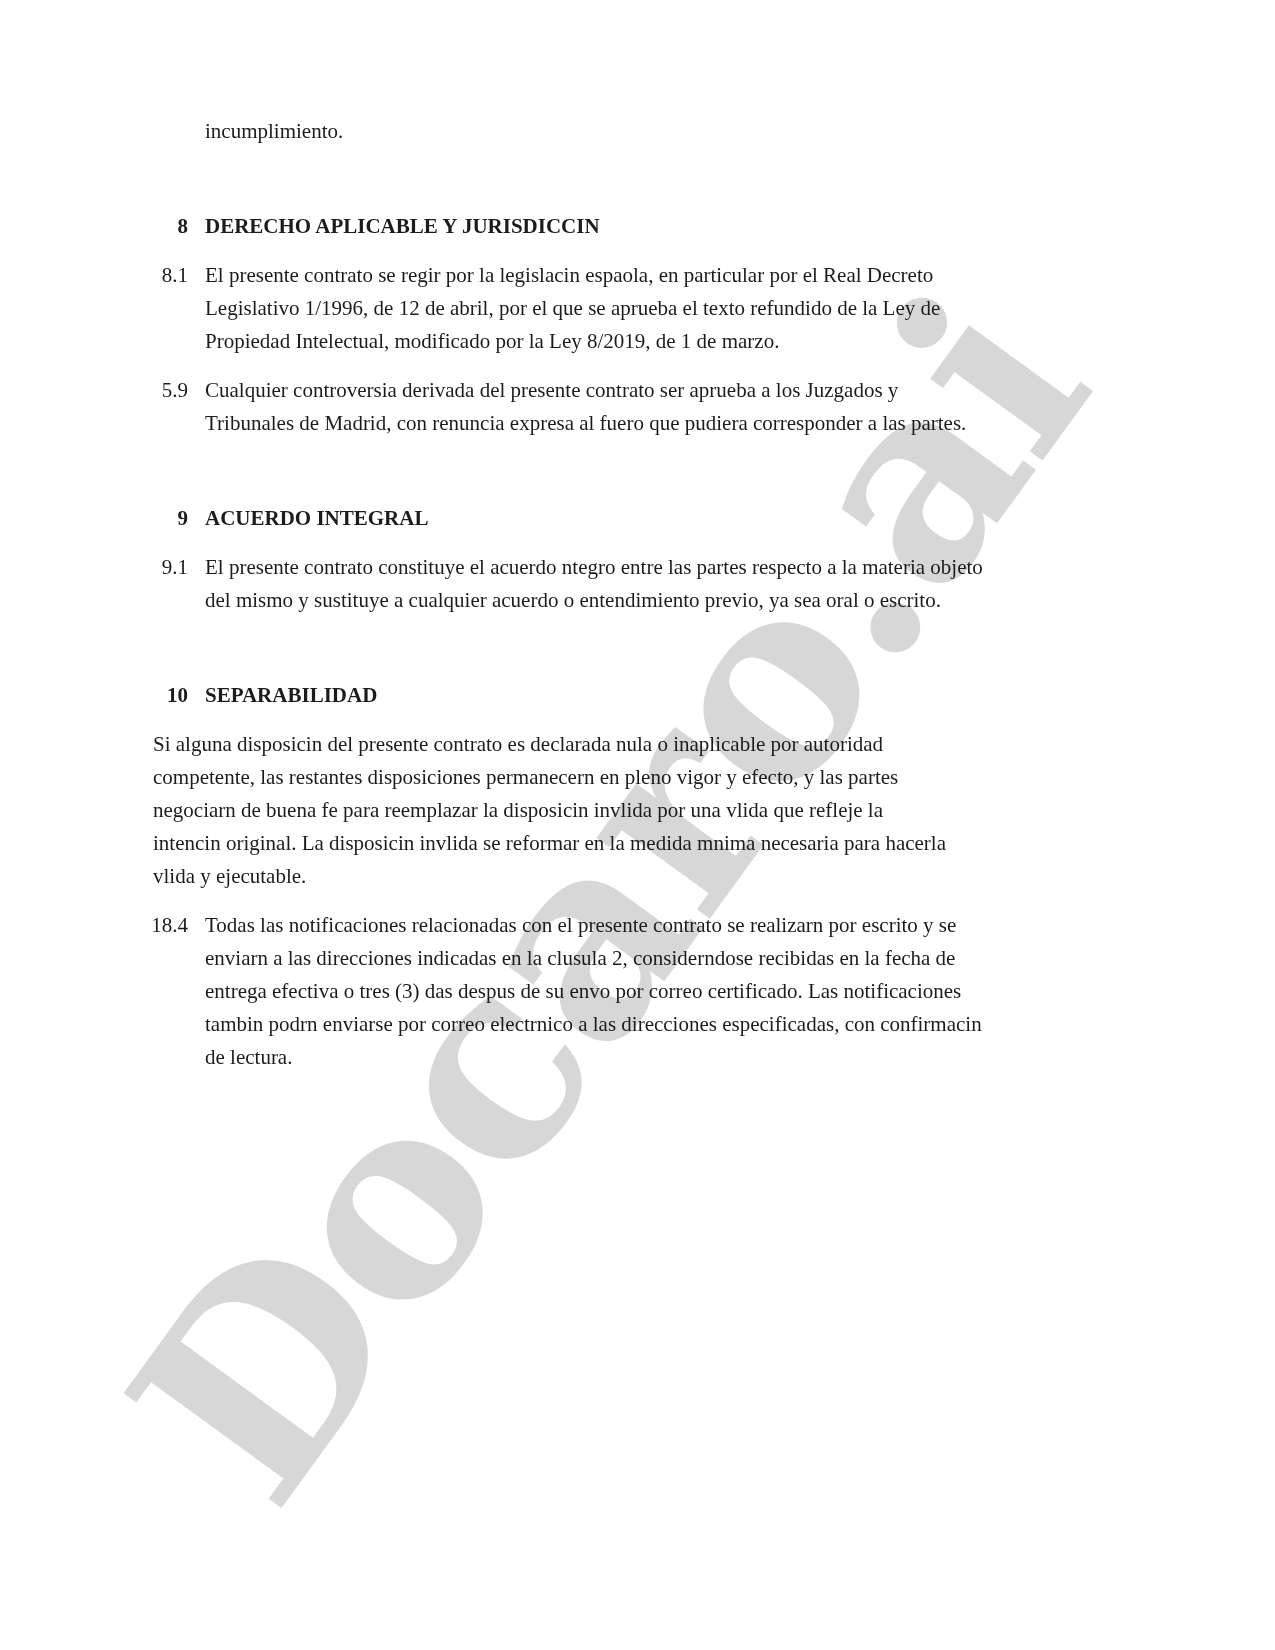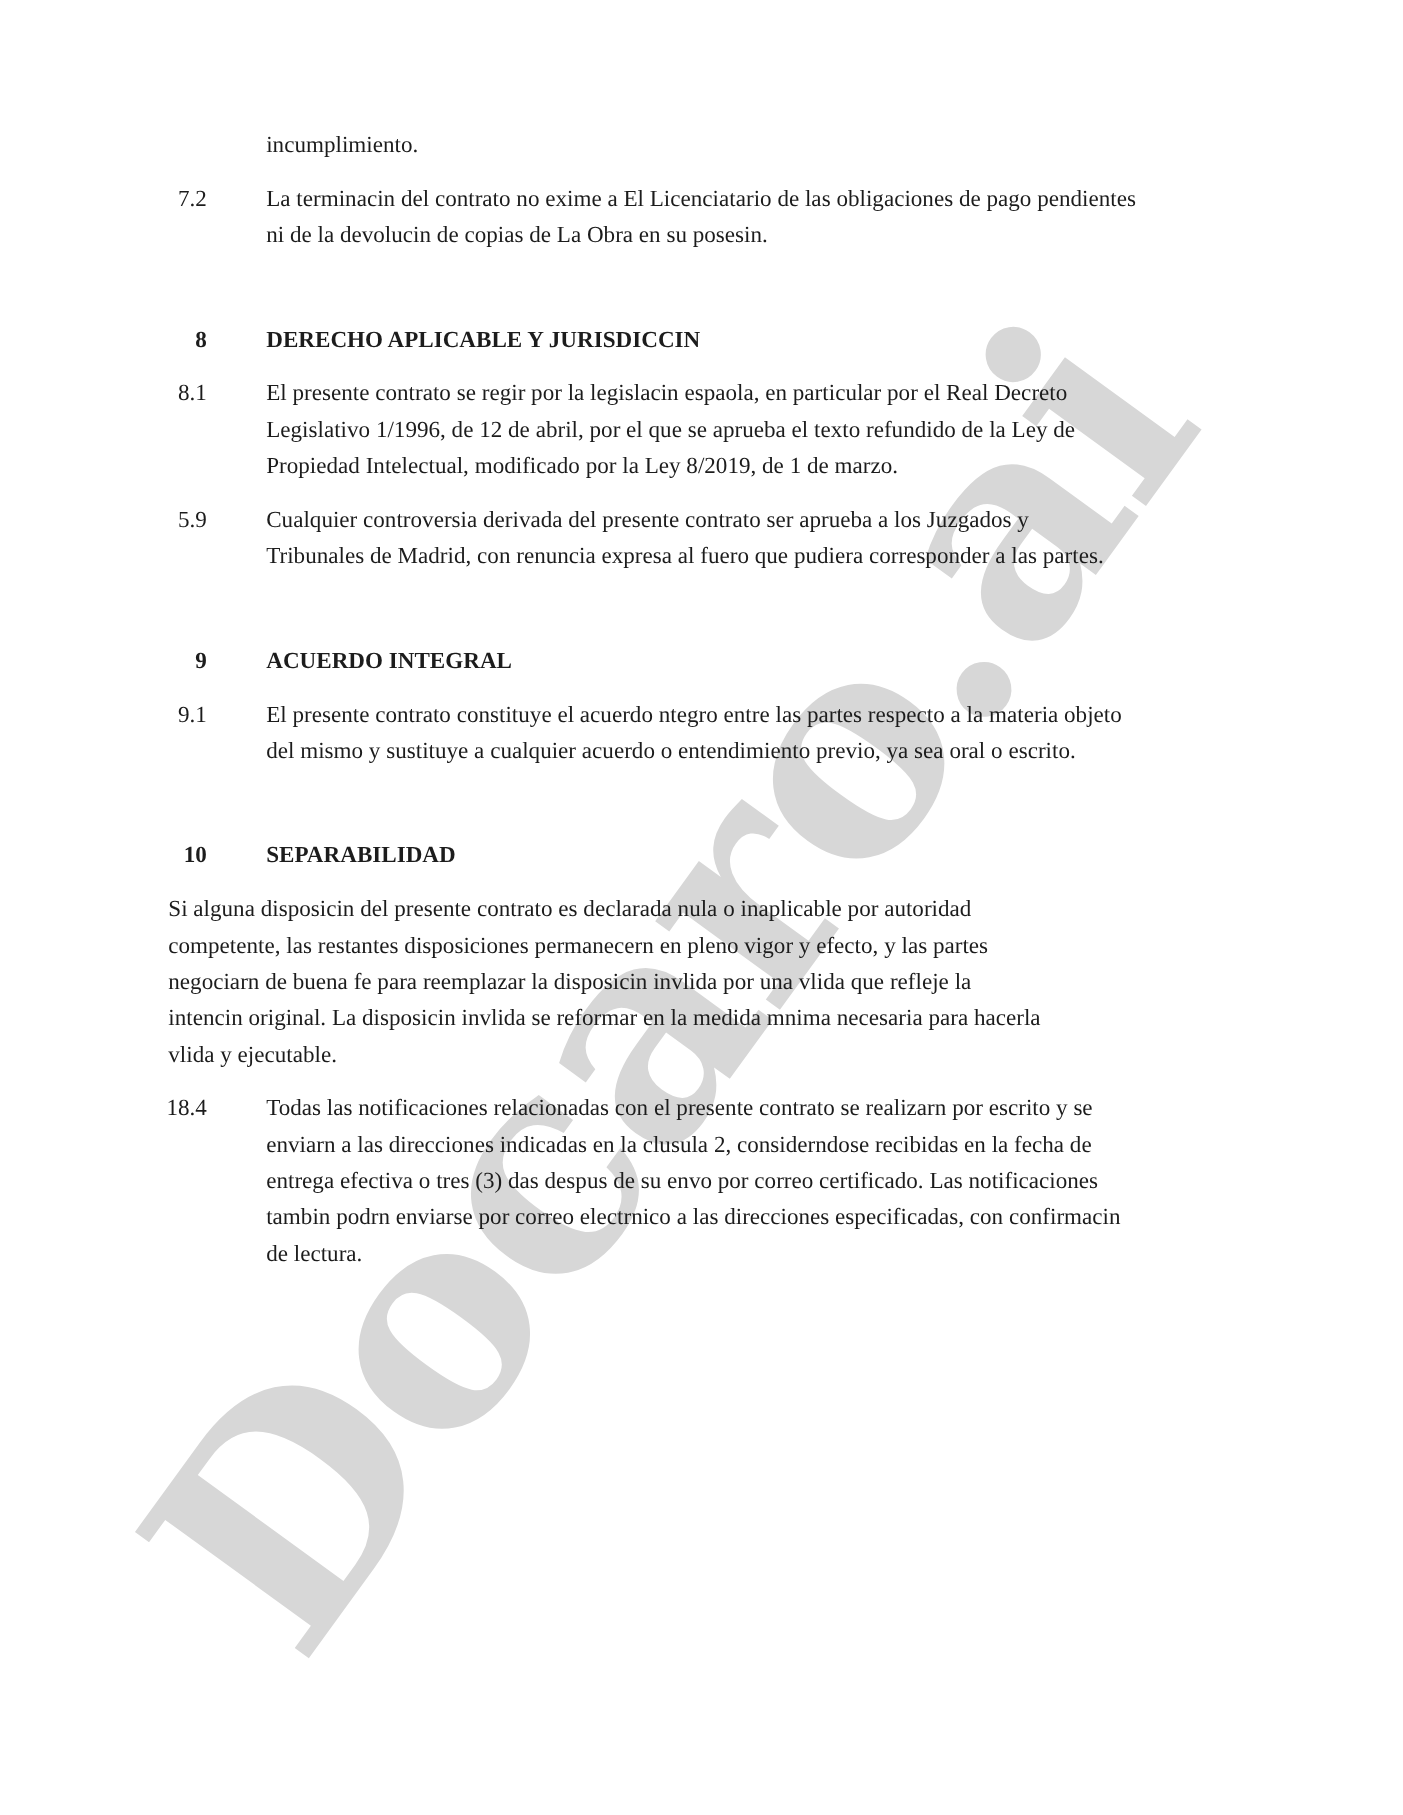--- a/index.html
+++ b/index.html
@@ -34,21 +34,20 @@
   .content {
     position: relative;
     z-index: 1;
     padding: 115px 150px 0 136px;
     font-size: 21px;
     line-height: 33px;
   }
   .row {
     display: flex;
     margin: 0 0 16px 0;
-    gap: 37px;
   }
   .row .num {
     flex: 0 0 52px;
     text-align: right;
   }
   .row .txt {
     margin-left: 17px;
     width: 910px;
     white-space: pre-line;
   }
@@ -65,25 +64,20 @@
 
   <div class="watermark">Docaro.ai</div>
 
   <div class="content">
 
     <div class="row">
       <span class="num"></span>
       <span class="txt">incumplimiento.</span>
     </div>
 
-    <div class="row">
-      <span class="num">7.2</span>
-      <span class="txt">La terminacin del contrato no exime a El Licenciatario de las obligaciones de pago pendientes
-ni de la devolucin de copias de La Obra en su posesin.</span>
-    </div>
 
 
     <div class="row heading-row">
       <span class="num">8</span>
       <span class="txt">DERECHO APLICABLE Y JURISDICCIN</span>
     </div>
 
     <div class="row">
       <span class="num">8.1</span>
       <span class="txt">El presente contrato se regir por la legislacin espaola, en particular por el Real Decreto

